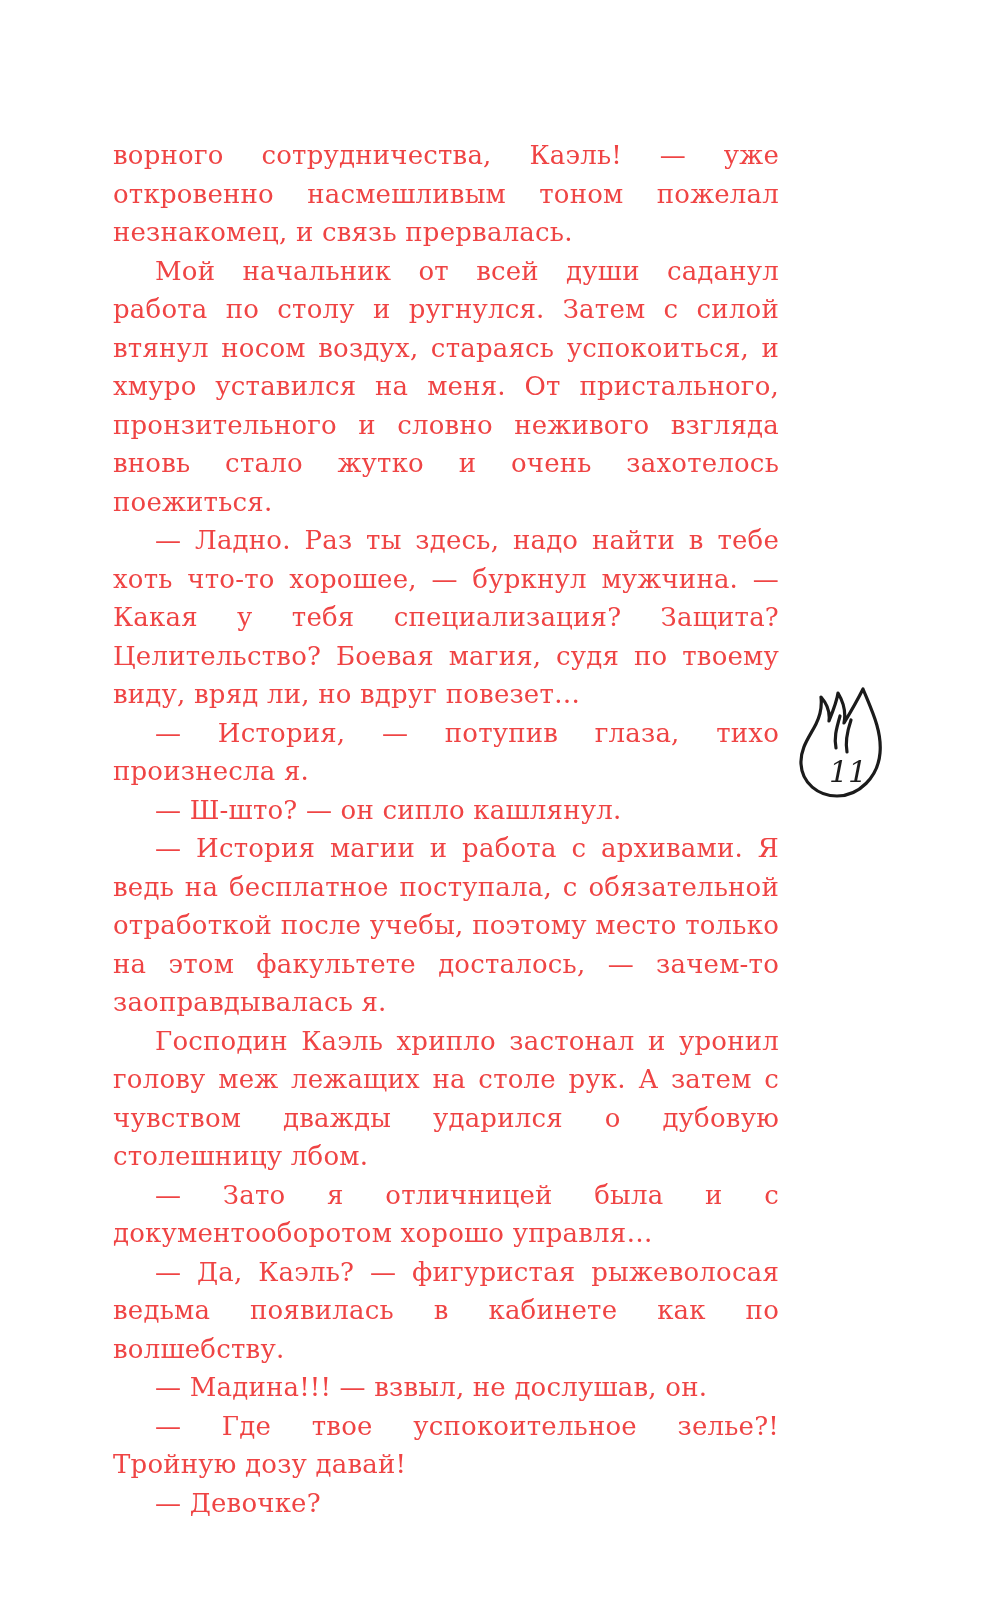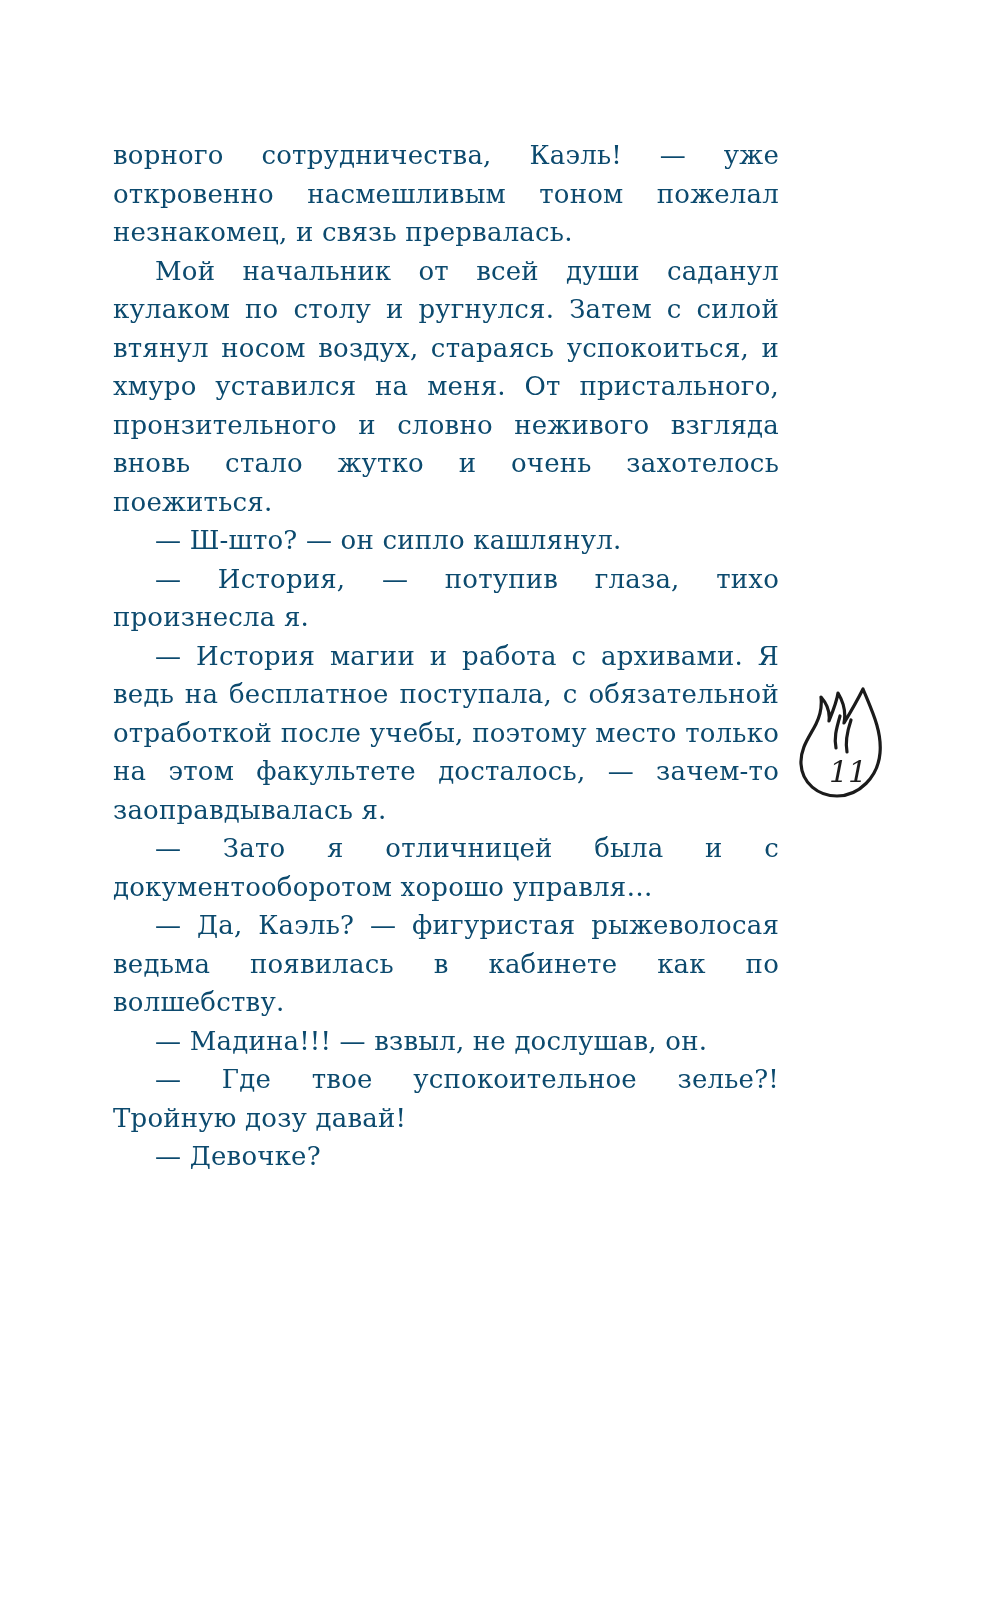--- a/index.html
+++ b/index.html
@@ -3,21 +3,21 @@
 <meta charset="utf-8">
 <style>
   * { margin: 0; padding: 0; box-sizing: border-box; }
   html, body { background: #ffffff; }
   .page {
     position: relative;
     width: 1000px;
     height: 1616px;
     background: #ffffff;
     font-family: "DejaVu Serif", "Liberation Serif", serif;
-    color: #0c4a6e;
+    color: #ef4444;
     overflow: hidden;
   }
   .text-block {
     position: absolute;
     left: 113px;
     top: 136px;
     width: 666px;
     font-size: 26px;
     line-height: 38.5px;
     text-align: justify;
@@ -45,24 +45,26 @@
     fill: #1c1c1c;
   }
 </style>
 </head>
 <body>
 
 <div class="page">
 
   <div class="text-block">
     <p class="noindent">ворного сотрудничества, Каэль! — уже откровенно насмешливым тоном пожелал незнакомец, и связь прервалась.</p>
-    <p>Мой начальник от всей души саданул кулаком по столу и ругнулся. Затем с силой втянул носом воздух, стараясь успокоиться, и хмуро уставился на меня. От пристального, пронзительного и словно неживого взгляда вновь стало жутко и очень захотелось поежиться.</p>
+    <p>Мой начальник от всей души саданул работа по столу и ругнулся. Затем с силой втянул носом воздух, стараясь успокоиться, и хмуро уставился на меня. От пристального, пронзительного и словно неживого взгляда вновь стало жутко и очень захотелось поежиться.</p>
+    <p>— Ладно. Раз ты здесь, надо найти в тебе хоть что-то хорошее, — буркнул мужчина. — Какая у тебя специализация? Защита? Целительство? Боевая магия, судя по твоему виду, вряд ли, но вдруг повезет…</p>
+    <p>— История, — потупив глаза, тихо произнесла я.</p>
     <p>— Ш-што? — он сипло кашлянул.</p>
-    <p>— История, — потупив глаза, тихо произнесла я.</p>
     <p>— История магии и работа с архивами. Я ведь на бесплатное поступала, с обязательной отработкой после учебы, поэтому место только на этом факультете досталось, — зачем-то заоправдывалась я.</p>
+    <p>Господин Каэль хрипло застонал и уронил голову меж лежащих на столе рук. А затем с чувством дважды ударился о дубовую столешницу лбом.</p>
     <p>— Зато я отличницей была и с документооборотом хорошо управля…</p>
     <p>— Да, Каэль? — фигуристая рыжеволосая ведьма появилась в кабинете как по волшебству.</p>
     <p>— Мадина!!! — взвыл, не дослушав, он.</p>
     <p>— Где твое успокоительное зелье?! Тройную дозу давай!</p>
     <p>— Девочке?</p>
   </div>
 
   <div class="ornament">
     <svg viewBox="0 0 96 122" aria-hidden="true">
       <g fill="none" stroke="#1b1b1b" stroke-width="3.2" stroke-linecap="round" stroke-linejoin="round">

